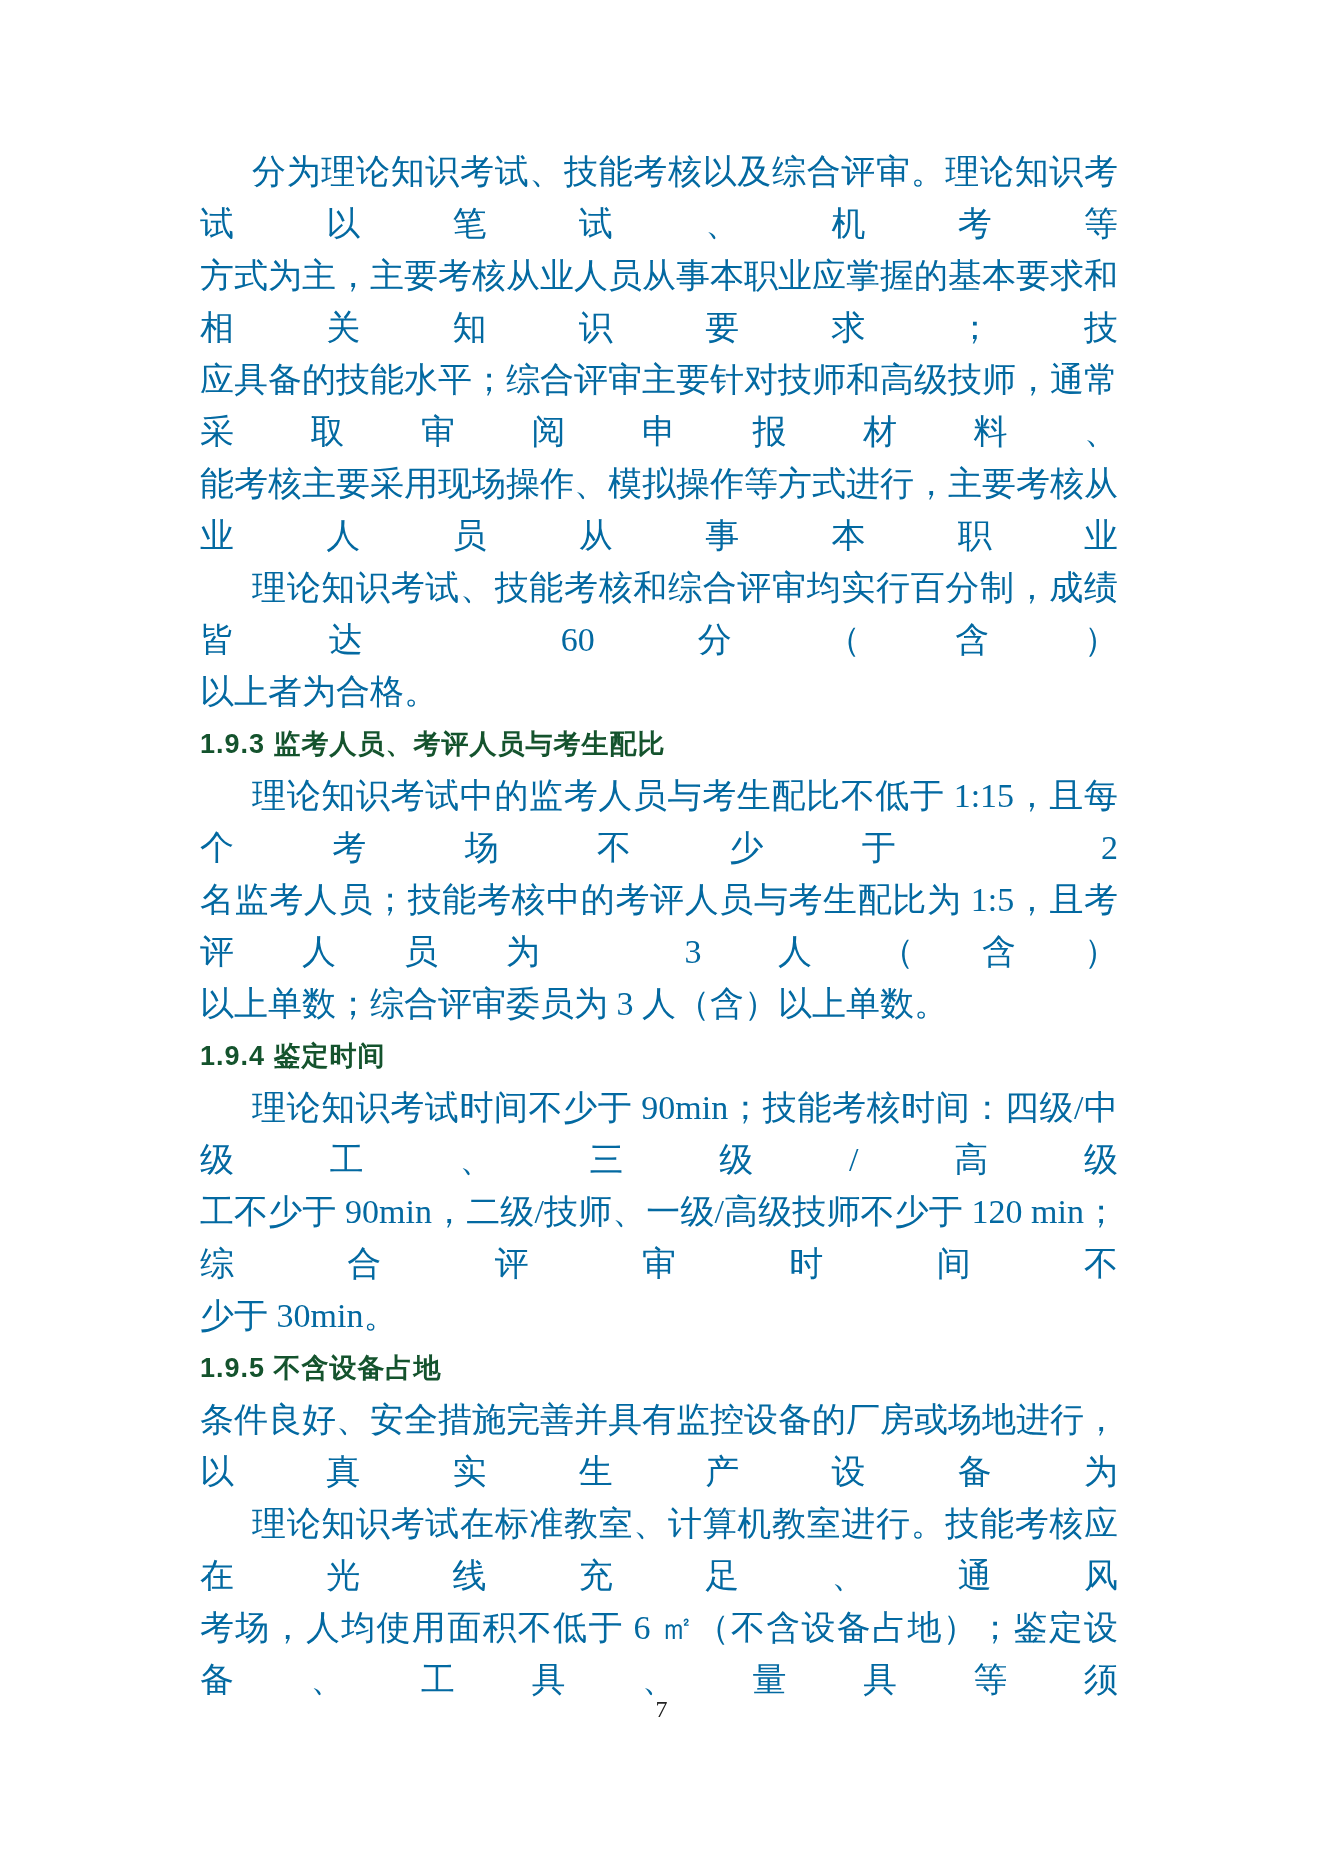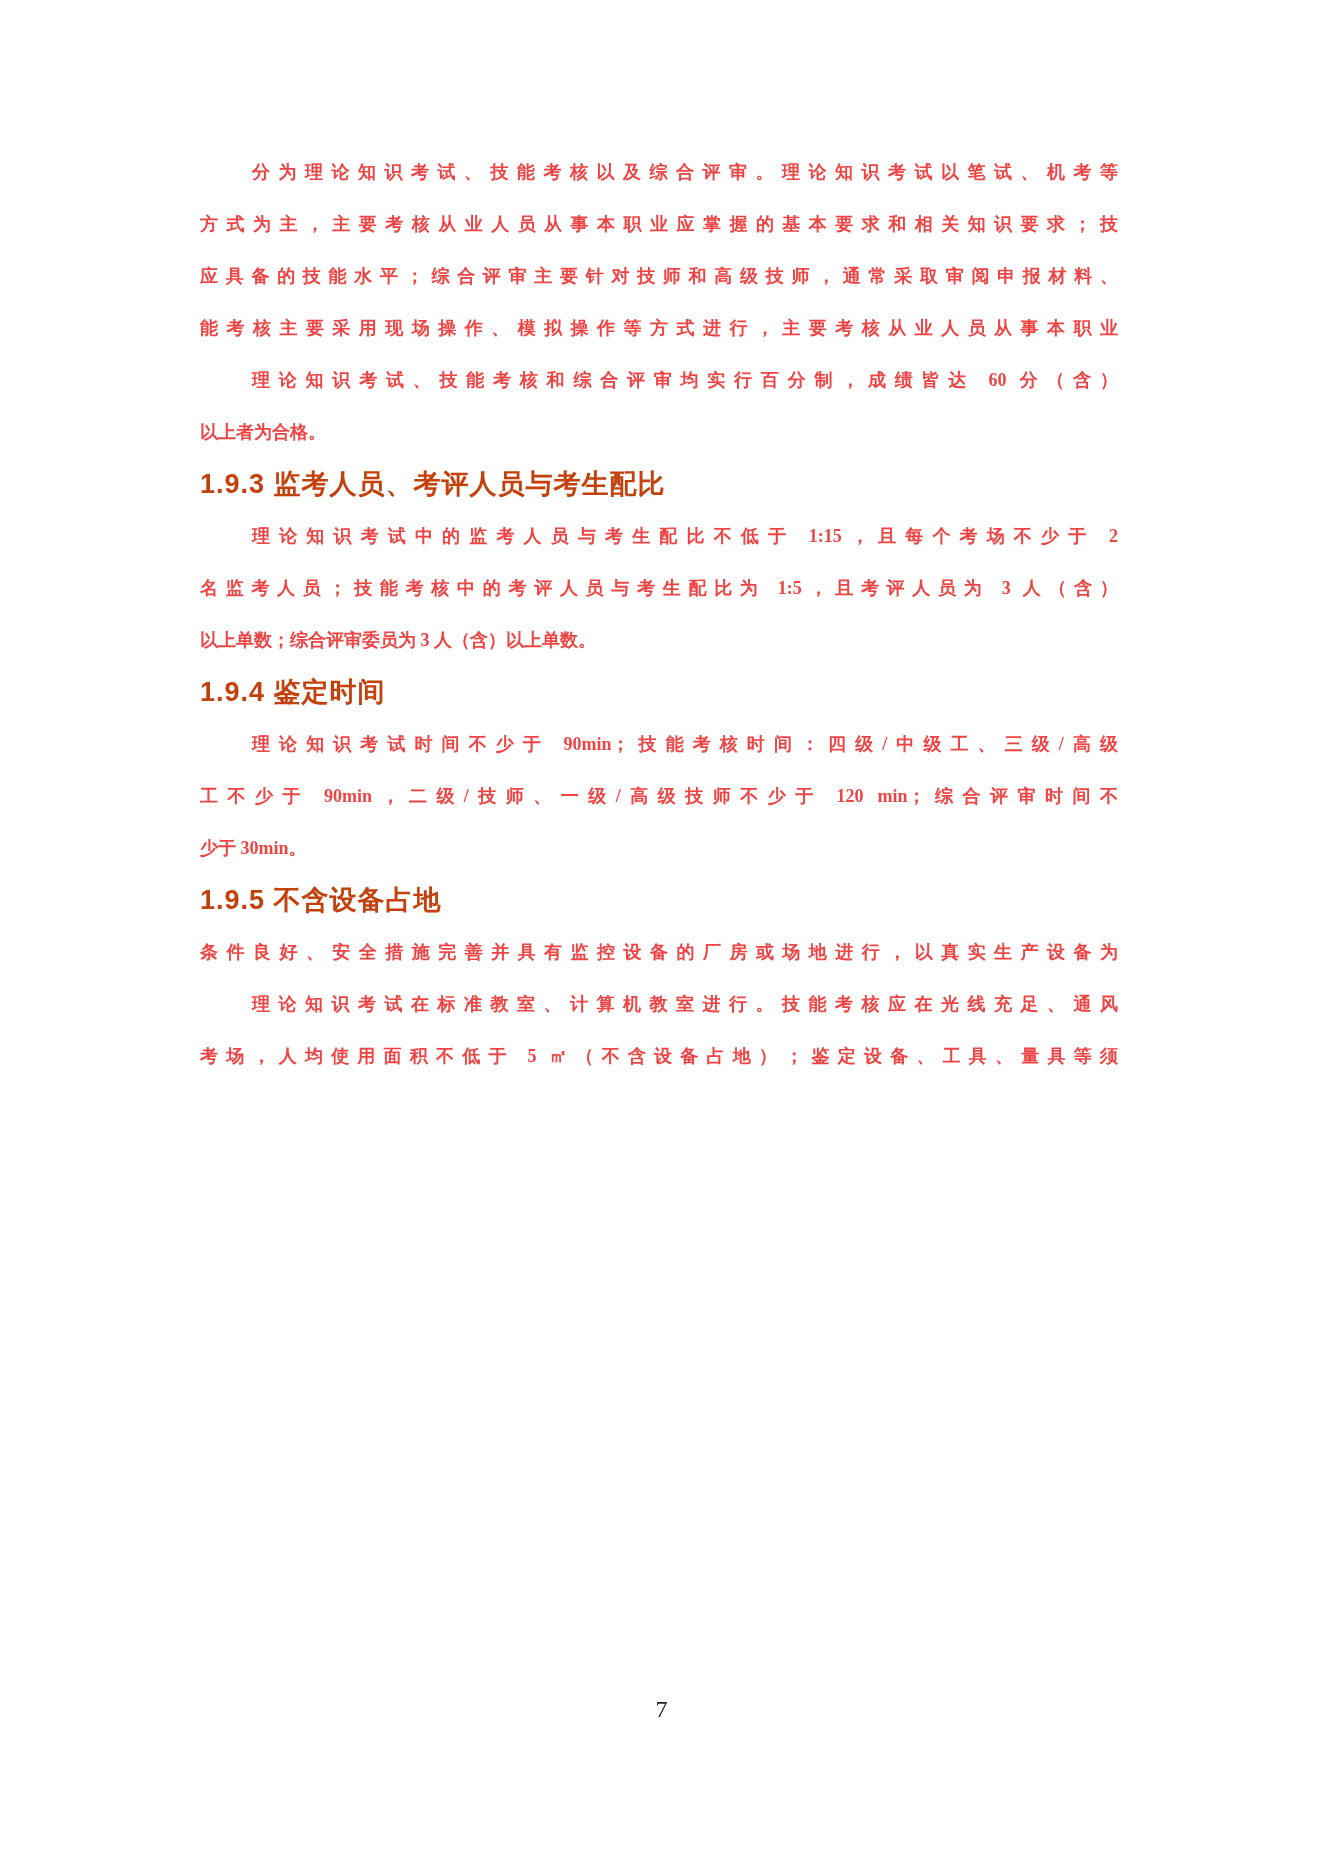--- a/index.html
+++ b/index.html
@@ -16,43 +16,42 @@
     font-family: "Liberation Serif", "DejaVu Serif", serif;
     color: #1a1a1a;
   }
   .content {
     position: absolute;
     left: 200px;
     top: 146px;
     width: 918px;
   }
   .line {
-    font-size: 18px;
+    font-size: 34px;
     line-height: 52px;
     white-space: nowrap;
     text-align: left;
-    color: #ef4444;
-    font-weight: bold;
+    color: #0369a1;
   }
   .line.fill {
     white-space: normal;
     text-align: justify;
     text-align-last: justify;
     -moz-text-align-last: justify;
   }
   .line.indent {
     text-indent: 52px;
   }
   .heading {
     font-family: "Liberation Sans", "DejaVu Sans", sans-serif;
     font-weight: 700;
     font-size: 27px;
     line-height: 52px;
     letter-spacing: 1px;
-    color: #c2410c;
+    color: #14532d;
     white-space: nowrap;
   }
   .footer {
     position: absolute;
     left: 0;
     top: 1694px;
     width: 100%;
     text-align: center;
   }
   .page-number {
@@ -76,18 +75,18 @@
       <div class="line fill indent">理论知识考试中的监考人员与考生配比不低于 1:15，且每个考场不少于 2</div>
       <div class="line fill">名监考人员；技能考核中的考评人员与考生配比为 1:5，且考评人员为 3 人（含）</div>
       <div class="line">以上单数；综合评审委员为 3 人（含）以上单数。</div>
       <div class="heading">1.9.4 鉴定时间</div>
       <div class="line fill indent">理论知识考试时间不少于 90min；技能考核时间：四级/中级工、三级/高级</div>
       <div class="line fill">工不少于 90min，二级/技师、一级/高级技师不少于 120 min；综合评审时间不</div>
       <div class="line">少于 30min。</div>
       <div class="heading">1.9.5 不含设备占地</div>
       <div class="line fill">条件良好、安全措施完善并具有监控设备的厂房或场地进行，以真实生产设备为</div>
       <div class="line fill indent">理论知识考试在标准教室、计算机教室进行。技能考核应在光线充足、通风</div>
-      <div class="line fill">考场，人均使用面积不低于 5 ㎡（不含设备占地）；鉴定设备、工具、量具等须</div>
+      <div class="line fill">考场，人均使用面积不低于 6 ㎡（不含设备占地）；鉴定设备、工具、量具等须</div>
     </div>
   <div class="footer">
     <span class="page-number">7</span>
   </div>
 </div>
 
 </body></html>

